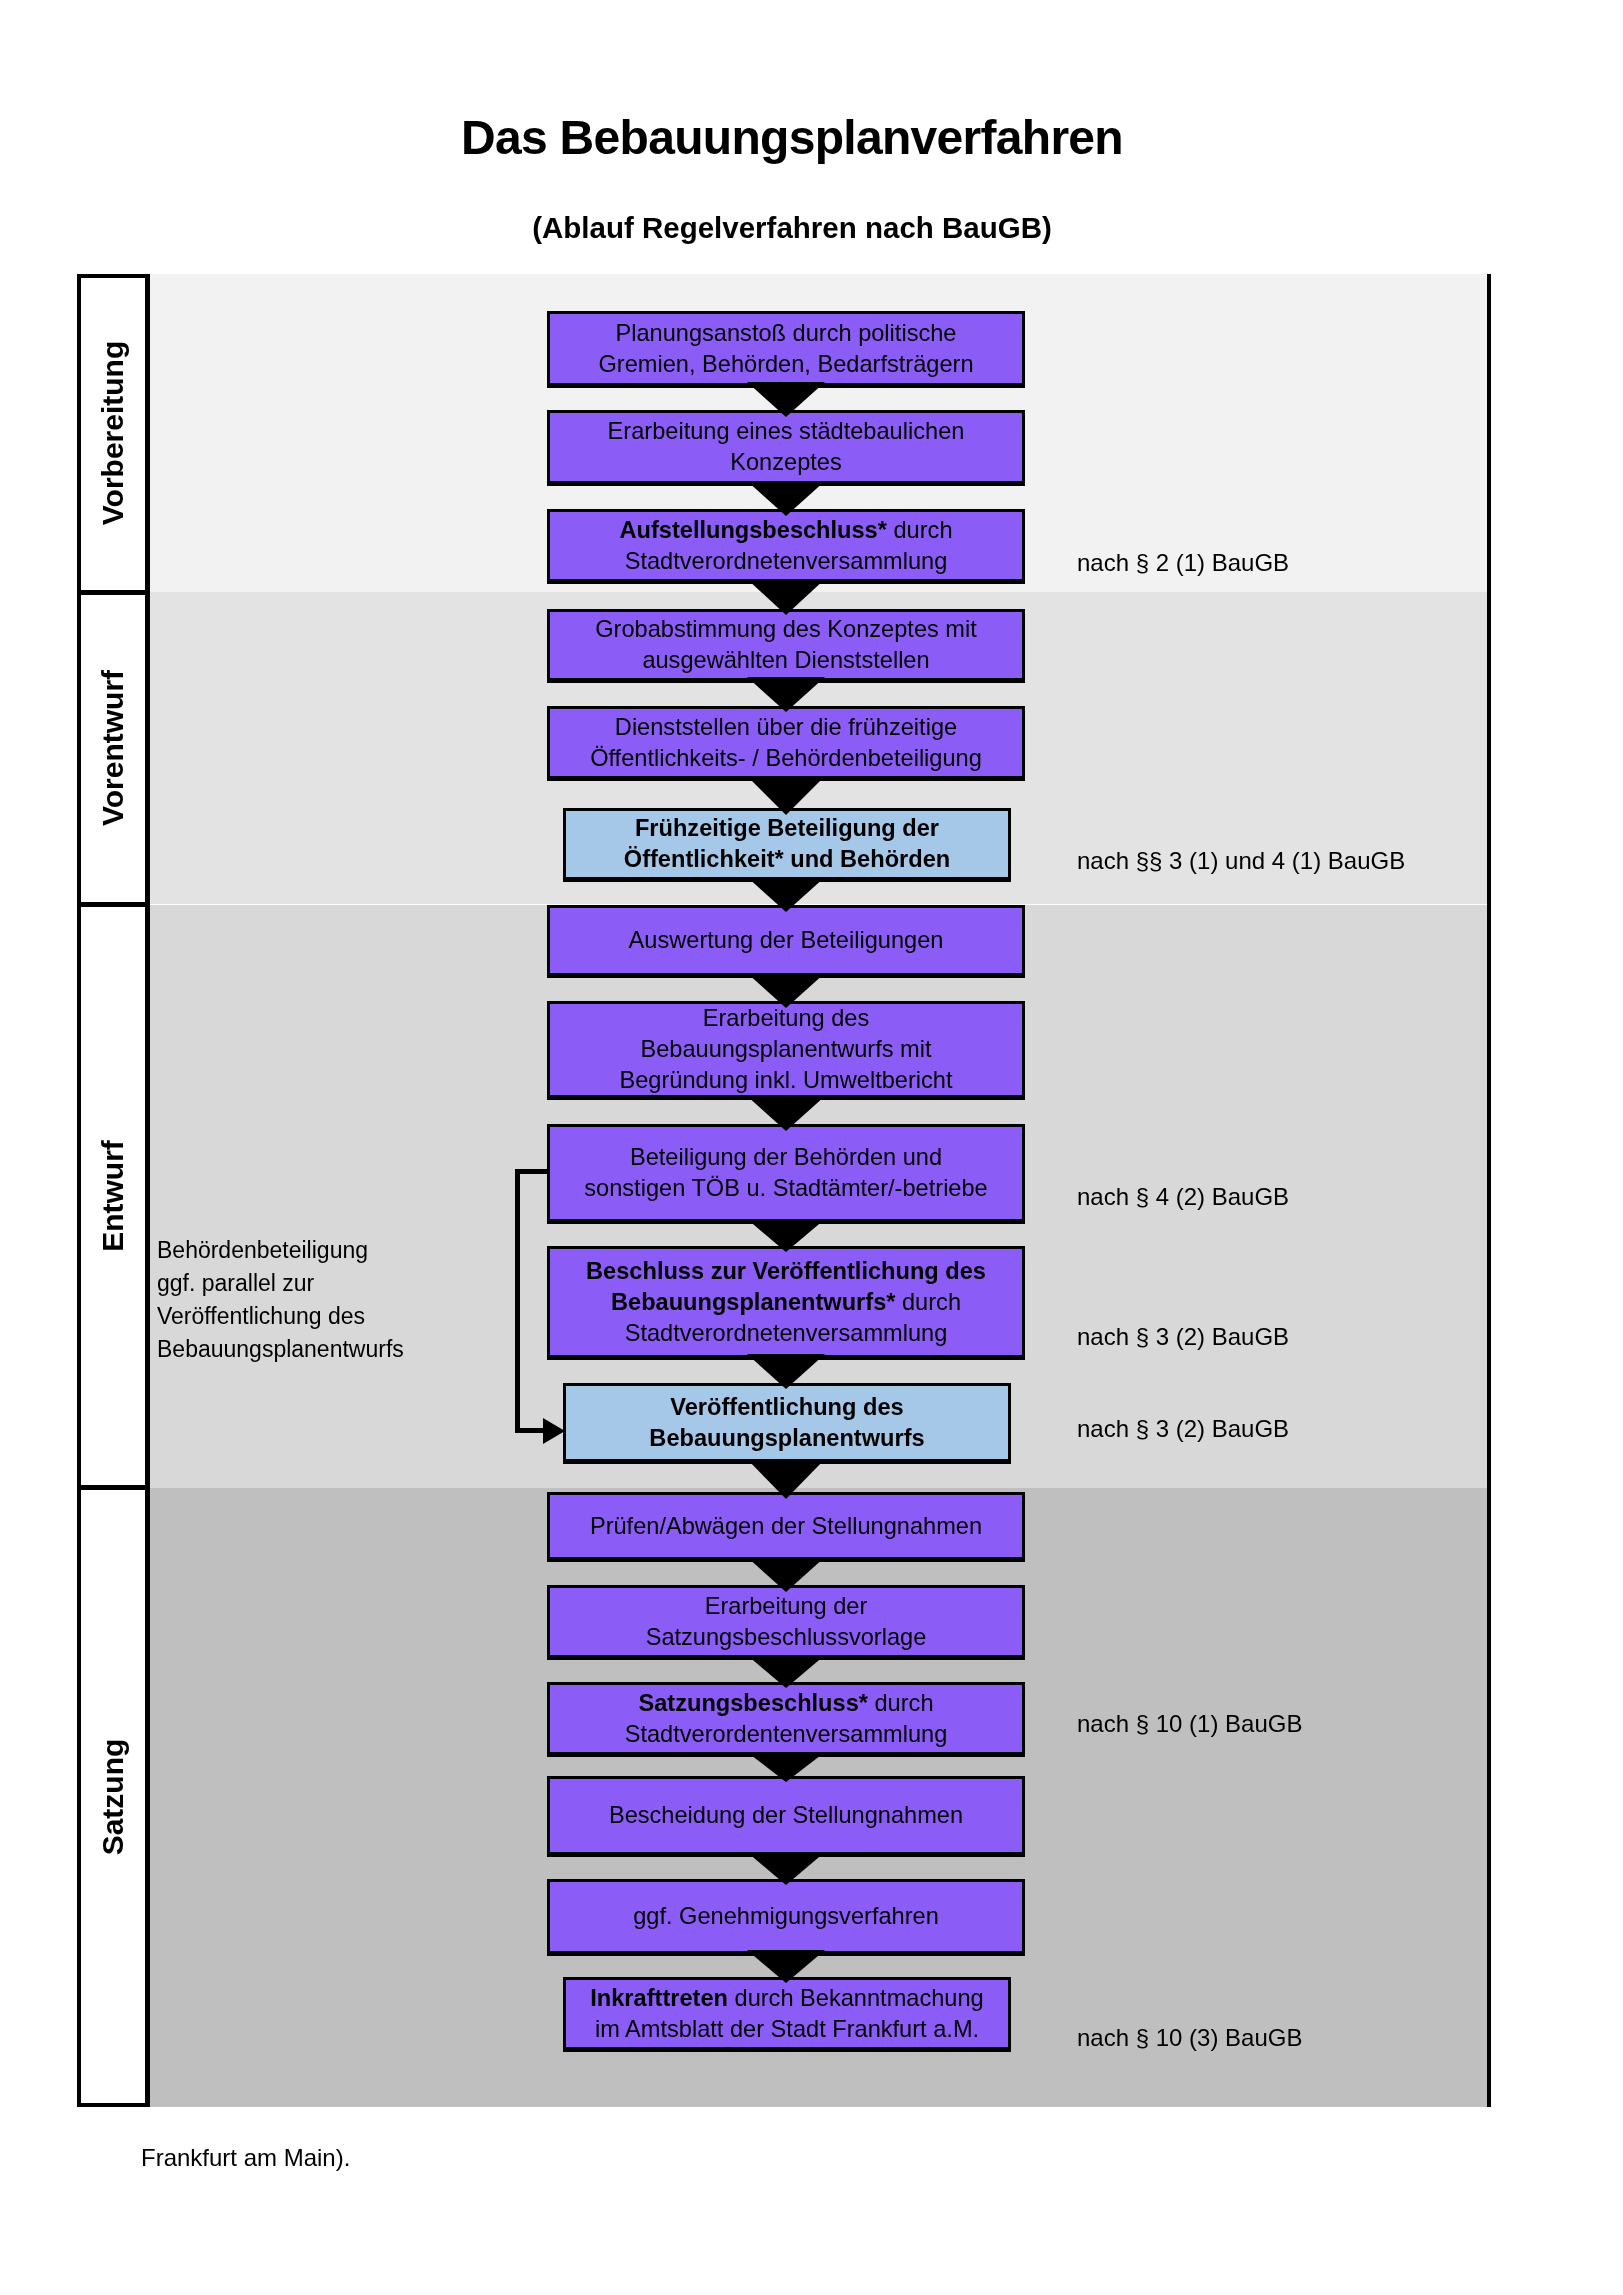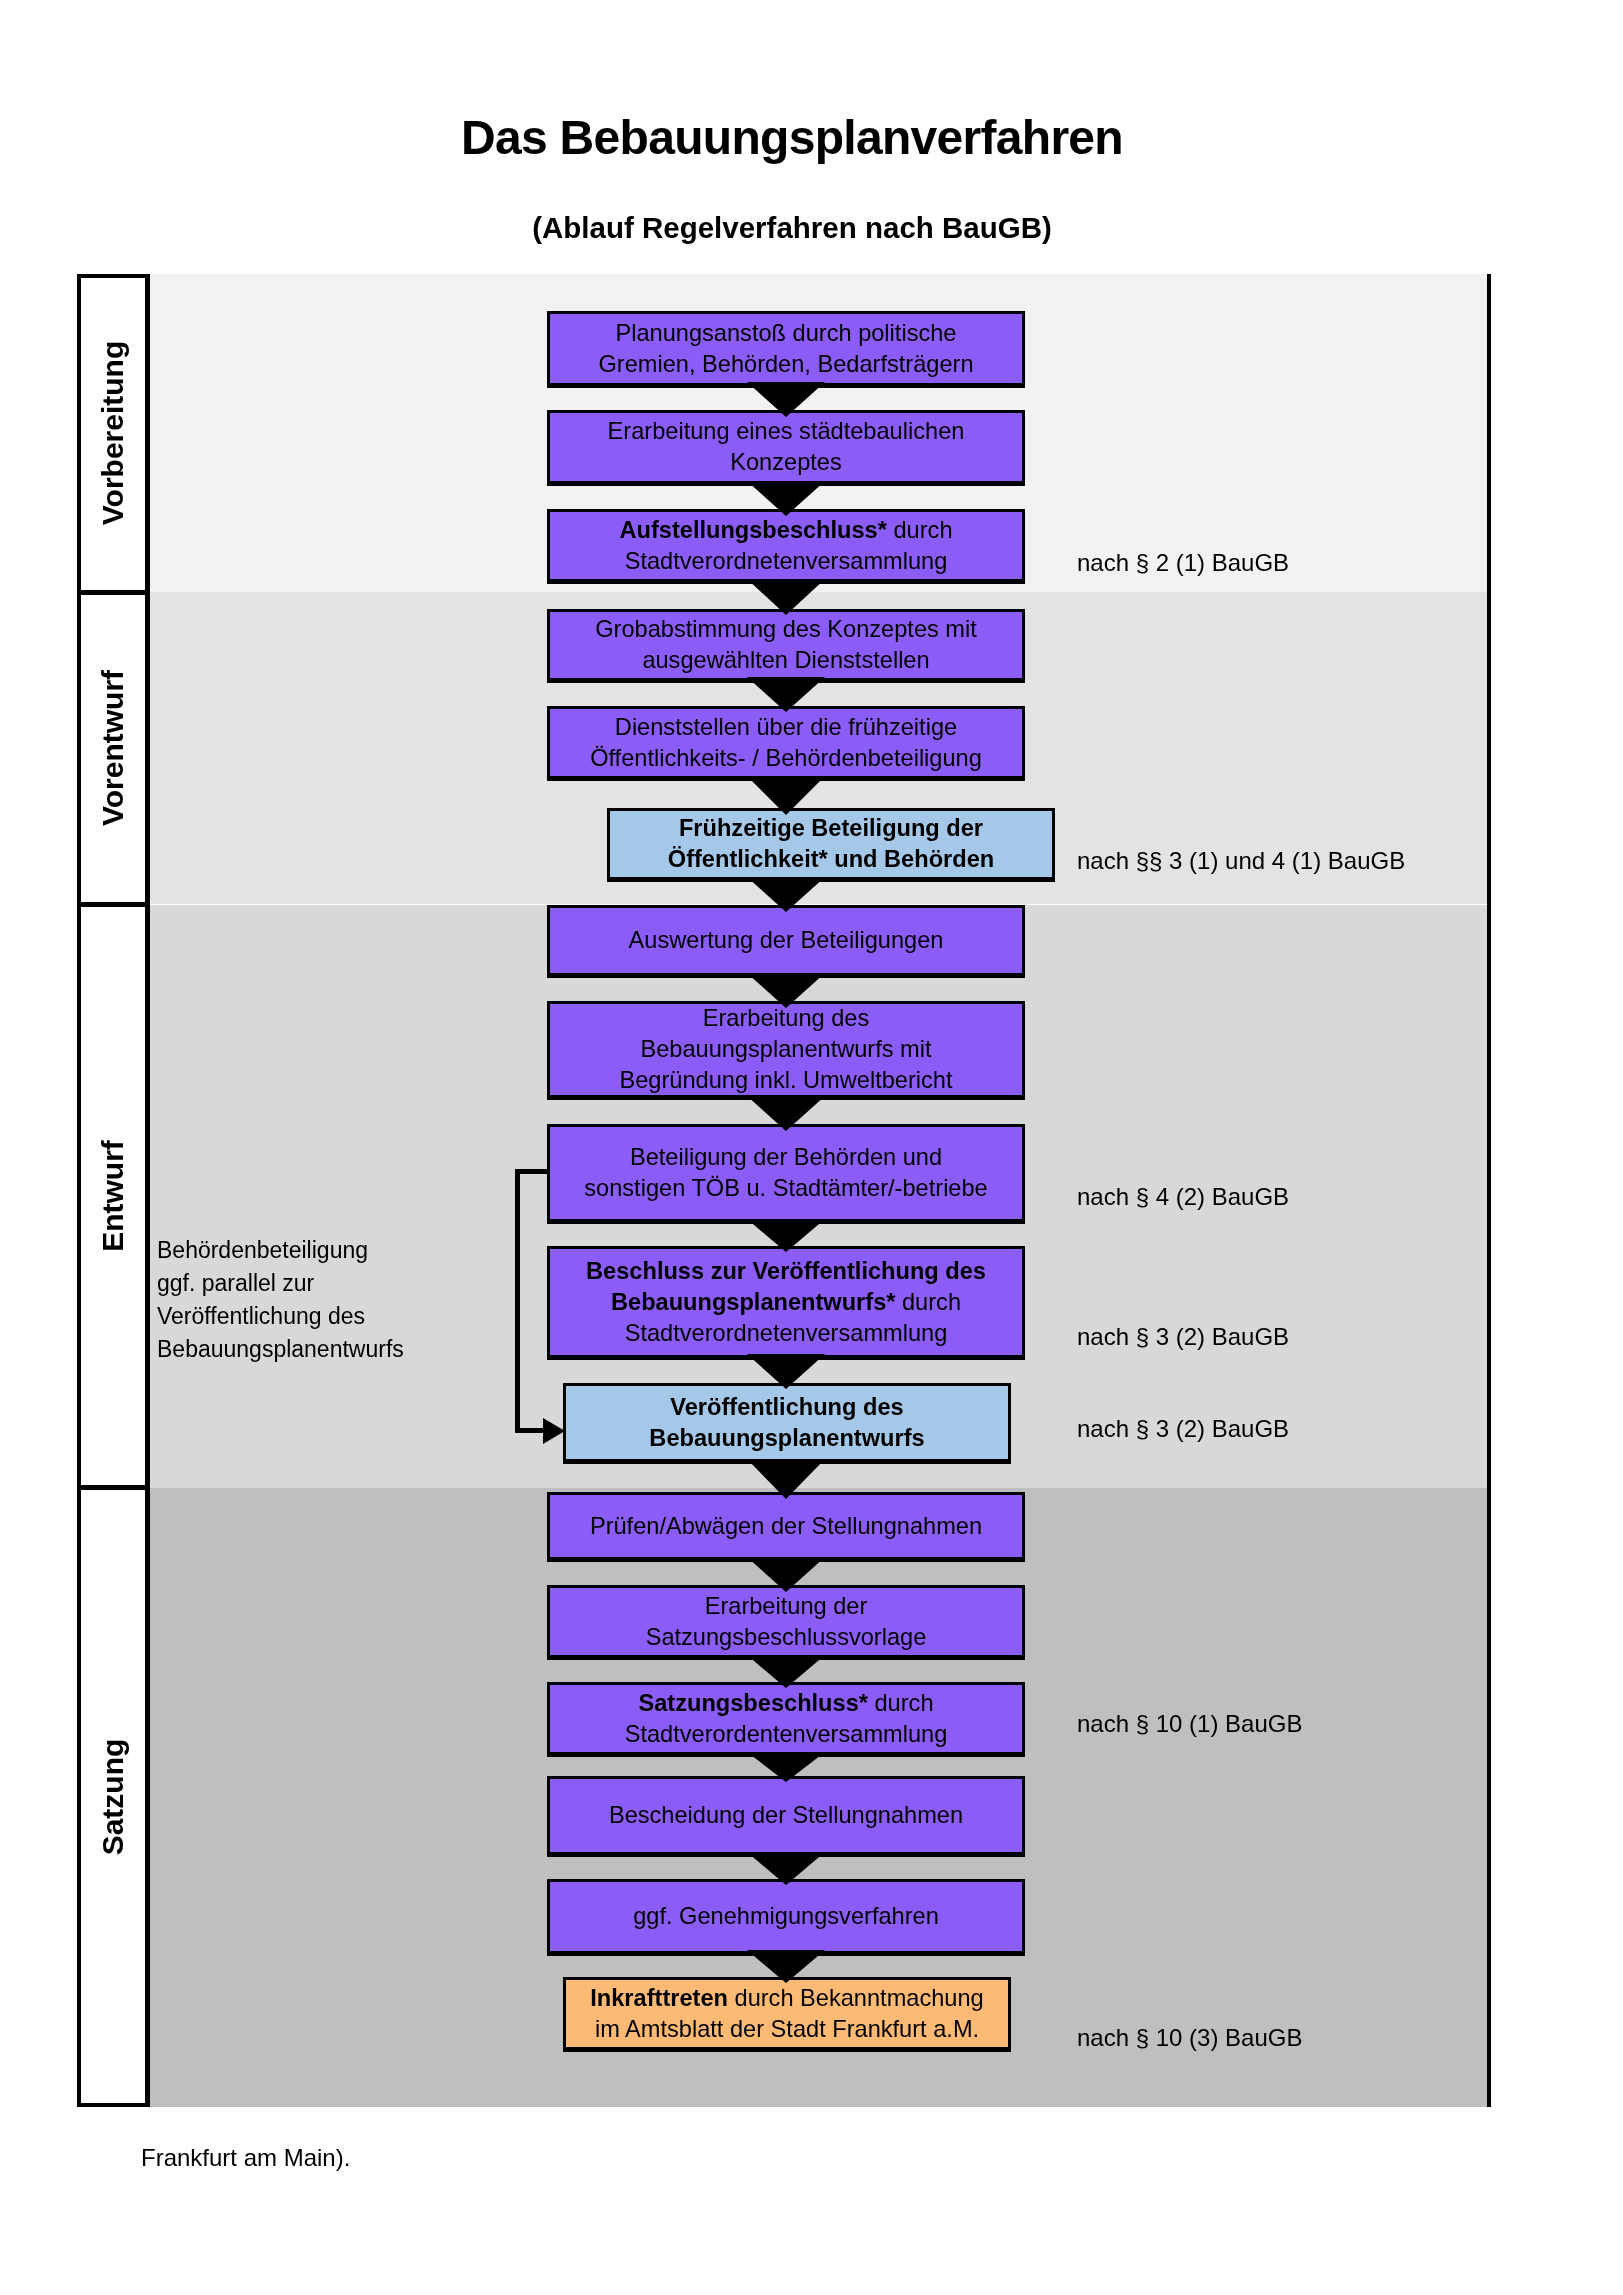--- a/index.html
+++ b/index.html
@@ -163,21 +163,21 @@
       <div class="flow-box" style="top: 609px; height: 74px;">
         <div class="box-line"><span>Grobabstimmung des Konzeptes mit</span></div>
         <div class="box-line"><span>ausgewählten Dienststellen</span></div>
       </div>
       <div class="down-arrow" style="top: 677px; border-top-width: 35px;"></div>
       <div class="flow-box" style="top: 706px; height: 75px;">
         <div class="box-line"><span>Dienststellen über die frühzeitige</span></div>
         <div class="box-line"><span>Öffentlichkeits- / Behördenbeteiligung</span></div>
       </div>
       <div class="down-arrow" style="top: 776px; border-top-width: 39px;"></div>
-      <div class="flow-box" style="top: 808px; height: 74px; left: 563px; width: 448px; background: rgb(165, 199, 232); margin-left: 44px;">
+      <div class="flow-box" style="top: 808px; height: 74px; left: 563px; width: 448px; background: rgb(165, 199, 232);">
         <div class="box-line"><span class="bold">Frühzeitige Beteiligung der</span></div>
         <div class="box-line"><span class="bold">Öffentlichkeit* und Behörden</span></div>
       </div>
       <div class="down-arrow" style="top: 877px; border-top-width: 35px;"></div>
       <div class="flow-box" style="top: 905px; height: 73px;">
         <div class="box-line"><span>Auswertung der Beteiligungen</span></div>
       </div>
       <div class="down-arrow" style="top: 973px; border-top-width: 35px;"></div>
       <div class="flow-box" style="top: 1001px; height: 99px;">
         <div class="box-line"><span>Erarbeitung des</span></div>
@@ -216,21 +216,21 @@
       </div>
       <div class="down-arrow" style="top: 1752px; border-top-width: 30px;"></div>
       <div class="flow-box" style="top: 1776px; height: 81px;">
         <div class="box-line"><span>Bescheidung der Stellungnahmen</span></div>
       </div>
       <div class="down-arrow" style="top: 1852px; border-top-width: 33px;"></div>
       <div class="flow-box" style="top: 1879px; height: 77px;">
         <div class="box-line"><span>ggf. Genehmigungsverfahren</span></div>
       </div>
       <div class="down-arrow" style="top: 1950px; border-top-width: 33px;"></div>
-      <div class="flow-box" style="top: 1977px; height: 75px; left: 563px; width: 448px; background: #fdba74;">
+      <div class="flow-box" style="top: 1977px; height: 75px; left: 563px; width: 448px; background: #8b5cf6;">
         <div class="box-line"><span class="bold">Inkrafttreten</span><span> durch Bekanntmachung</span></div>
         <div class="box-line"><span>im Amtsblatt der Stadt Frankfurt a.M.</span></div>
       </div>
     </div>
 
   <div id="refs">
       <div class="ref-label" style="top: 549px;">nach § 2 (1) BauGB</div>
       <div class="ref-label" style="top: 847px;">nach §§ 3 (1) und 4 (1) BauGB</div>
       <div class="ref-label" style="top: 1183px;">nach § 4 (2) BauGB</div>
       <div class="ref-label" style="top: 1323px;">nach § 3 (2) BauGB</div>

